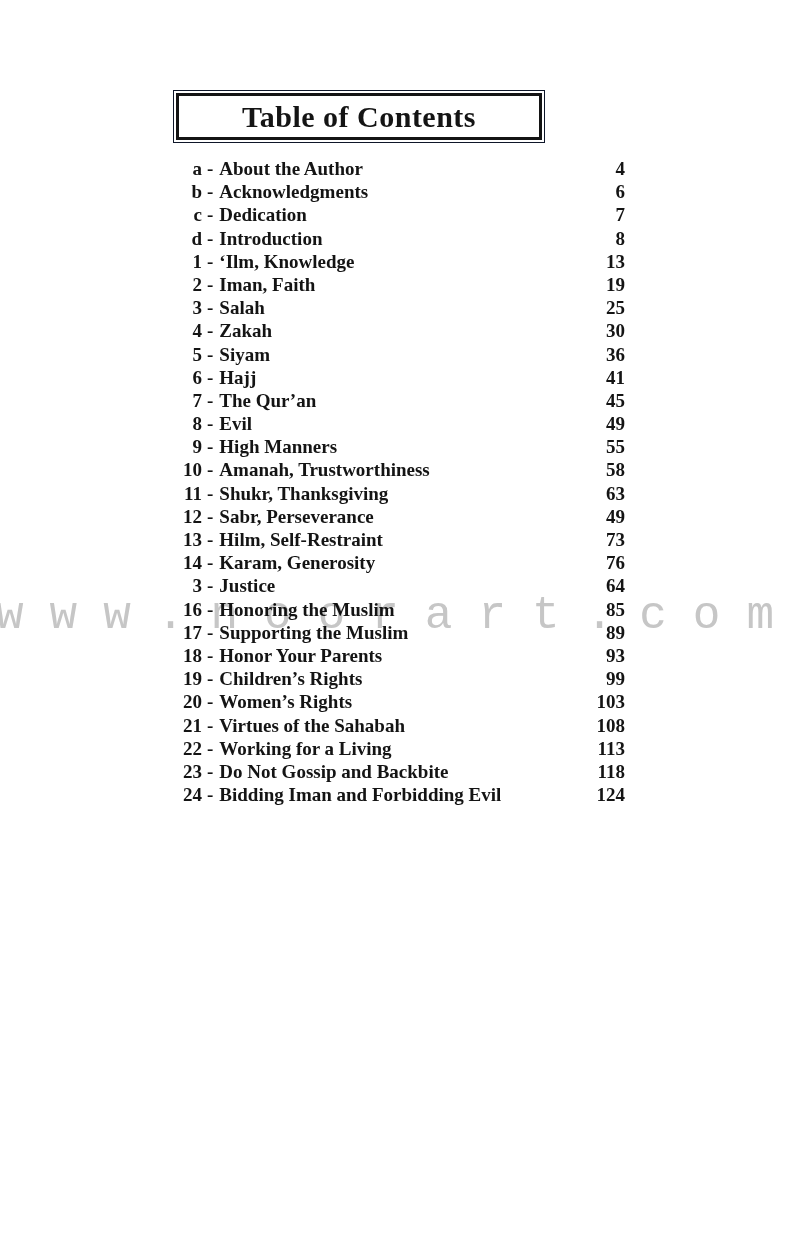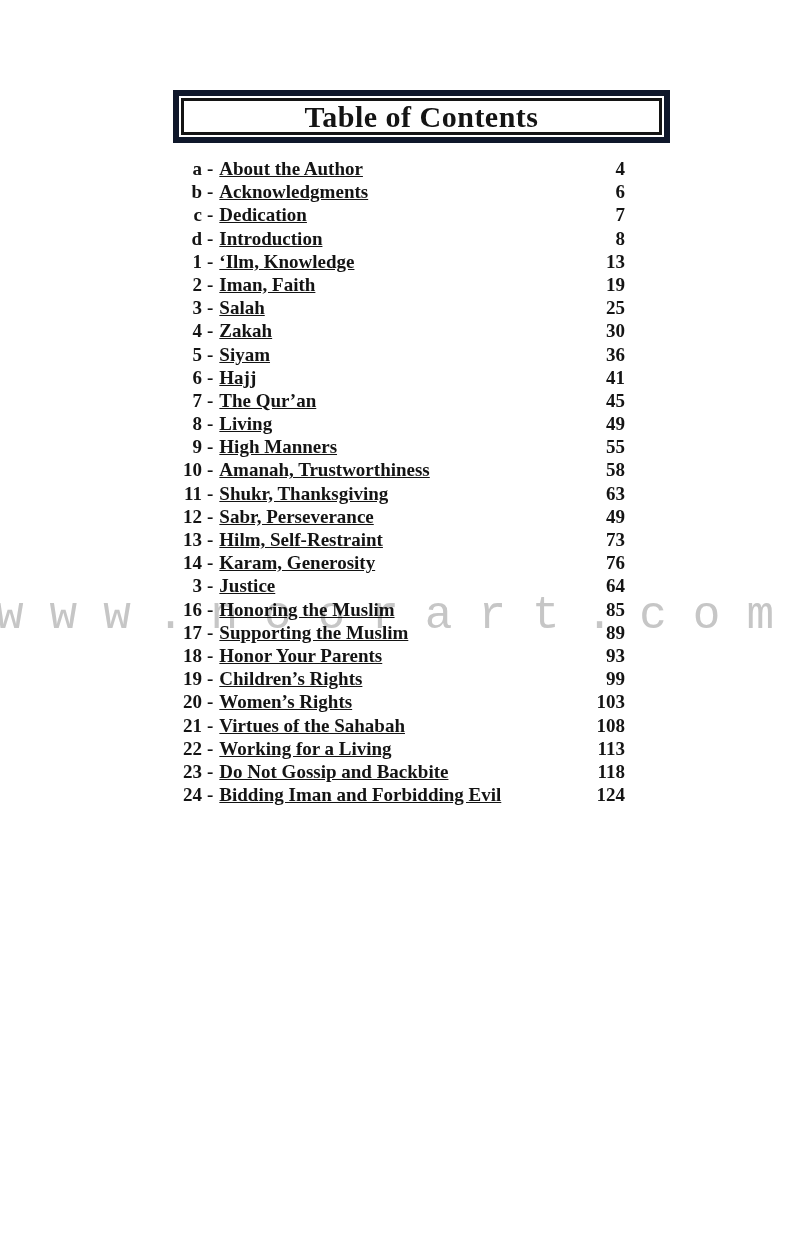--- a/index.html
+++ b/index.html
@@ -13,24 +13,24 @@
     height: 1248px;
     background: #ffffff;
     overflow: hidden;
     font-family: "Liberation Serif", serif;
   }
   
   .title-box-outer {
     position: absolute;
     left: 173px;
     top: 90px;
-    width: 497px;
+    width: 372px;
     height: 53px;
     box-sizing: border-box;
-    border: 6px solid #0f172a;
+    border: 1px solid #0f172a;
     padding: 2px;
     background: #ffffff;
     text-align: center;
   }
   .title-box-inner {
     box-sizing: border-box;
     width: 100%;
     height: 100%;
     border: 3px solid #141414;
     display: flex;
@@ -66,21 +66,20 @@
     text-align: right;
     flex: 0 0 auto;
   }
   .toc-sep {
     flex: 0 0 auto;
     padding: 0 6px 0 5px;
   }
   .toc-title {
     flex: 1 1 auto;
     overflow: hidden;
-    text-decoration: underline;
   }
   .toc-page {
     flex: 0 0 auto;
     text-align: right;
     padding-left: 8px;
   }
   
   .watermark {
     position: absolute;
     left: -4px;
@@ -182,21 +181,21 @@
   <div class="toc-row">
     <span class="toc-label">7</span>
     <span class="toc-sep">-</span>
     <span class="toc-title">The Qur’an</span>
     <span class="toc-page">45</span>
   </div>
 
   <div class="toc-row">
     <span class="toc-label">8</span>
     <span class="toc-sep">-</span>
-    <span class="toc-title">Living</span>
+    <span class="toc-title">Evil</span>
     <span class="toc-page">49</span>
   </div>
 
   <div class="toc-row">
     <span class="toc-label">9</span>
     <span class="toc-sep">-</span>
     <span class="toc-title">High Manners</span>
     <span class="toc-page">55</span>
   </div>
 

